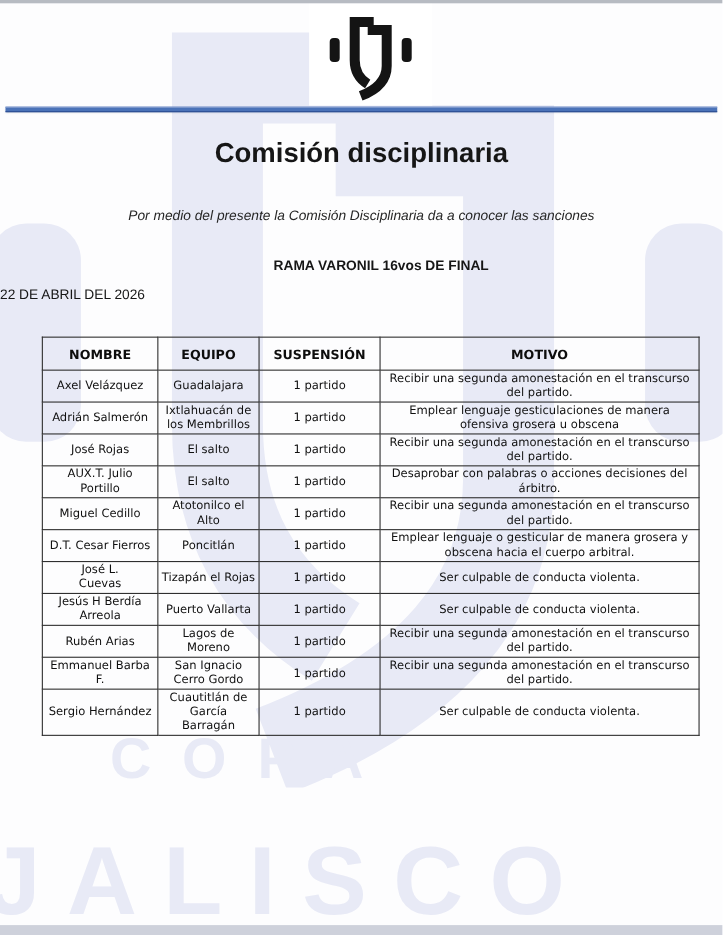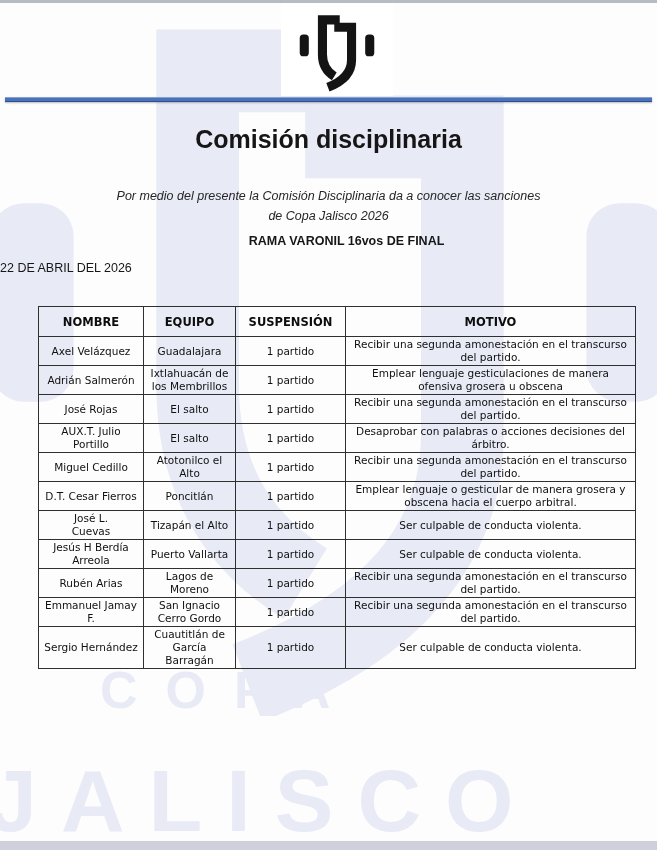--- a/index.html
+++ b/index.html
@@ -175,21 +175,20 @@
       <path d="M58,14 H39 V52 Q39,68 52,76" fill="none" stroke="#141414" stroke-width="10"></path>
       <path d="M52,22 H71 V58 Q71,78 45,88" fill="none" stroke="#141414" stroke-width="10"></path>
     </svg>
   </div>
 
   <div class="blue-divider"></div>
 
   <h1 class="doc-title">Comisión disciplinaria</h1>
   <div class="doc-intro">
     <div>Por medio del presente la Comisión Disciplinaria da a conocer las sanciones</div>
-    <div>de Copa Jalisco 2026</div>
   </div>
   <div class="doc-sub1">RAMA VARONIL 16vos DE FINAL</div>
   <div class="doc-sub2">22 DE ABRIL DEL 2026</div>
 
   <table class="sanctions">
     <colgroup>
       <col class="col-nombre">
         <col class="col-equipo">
         <col class="col-susp">
         <col class="col-motivo">
@@ -237,39 +236,39 @@
   </tr>
         <tr>
     <td>D.T. Cesar Fierros</td>
     <td>Poncitlán</td>
     <td>1 partido</td>
     <td>Emplear lenguaje o gesticular de manera grosera y obscena hacia el cuerpo arbitral.</td>
   </tr>
         <tr>
     <td>José L.
 Cuevas</td>
-    <td>Tizapán el Alto</td>
+    <td>Tizapán el Rojas</td>
     <td>1 partido</td>
     <td>Ser culpable de conducta violenta.</td>
   </tr>
         <tr>
     <td>Jesús H Berdía
 Arreola</td>
     <td>Puerto Vallarta</td>
     <td>1 partido</td>
     <td>Ser culpable de conducta violenta.</td>
   </tr>
         <tr>
     <td>Rubén Arias</td>
     <td>Lagos de Moreno</td>
     <td>1 partido</td>
     <td>Recibir una segunda amonestación en el transcurso del partido.</td>
   </tr>
         <tr>
-    <td>Emmanuel Jamay F.</td>
+    <td>Emmanuel Barba F.</td>
     <td>San Ignacio
 Cerro Gordo</td>
     <td>1 partido</td>
     <td>Recibir una segunda amonestación en el transcurso del partido.</td>
   </tr>
         <tr>
     <td>Sergio Hernández</td>
     <td>Cuautitlán de
 García Barragán</td>
     <td>1 partido</td>

